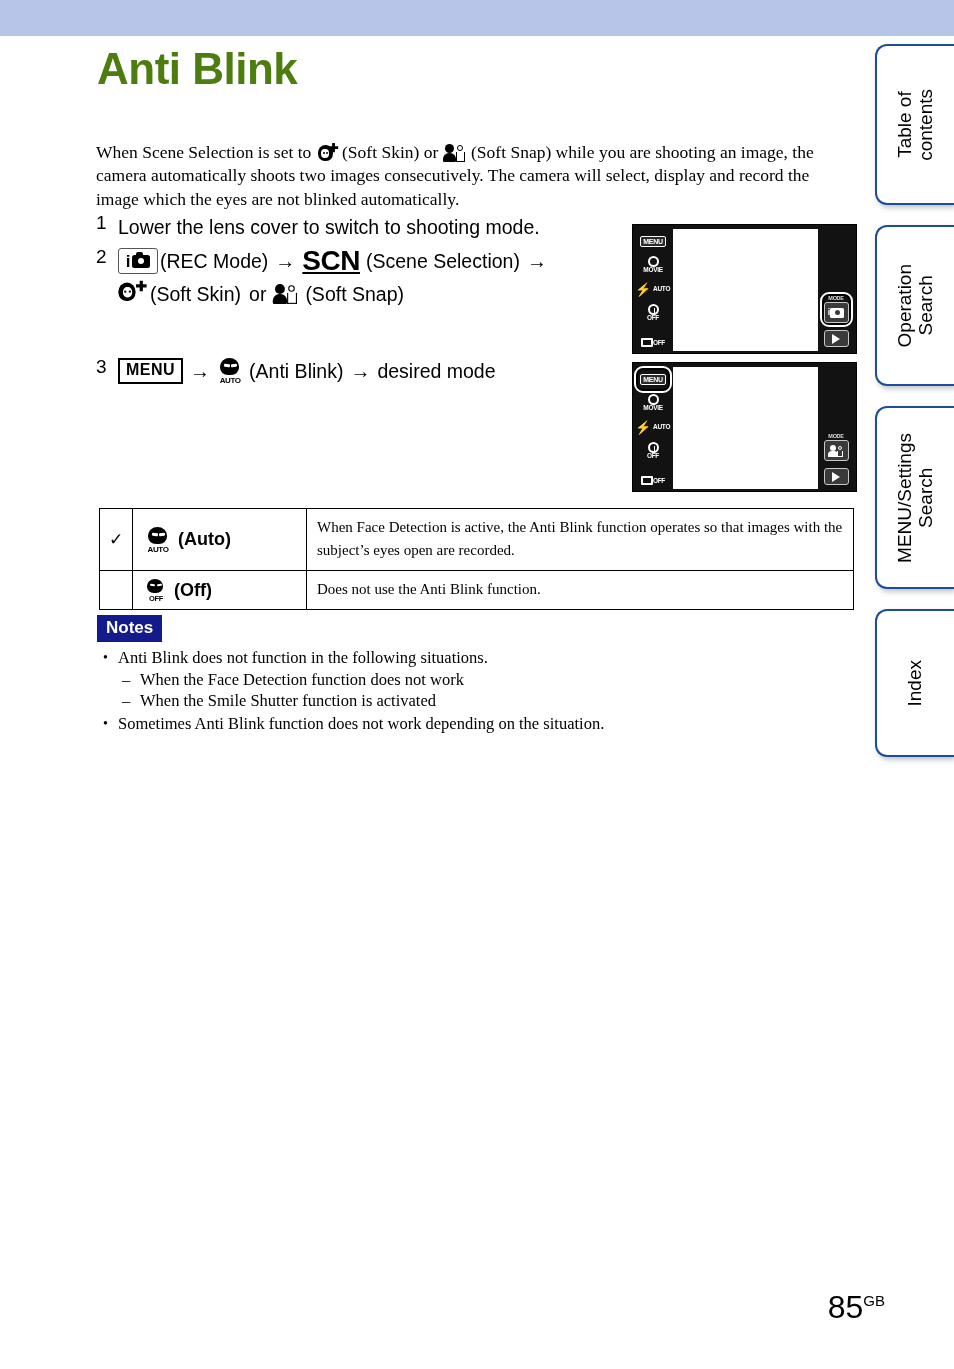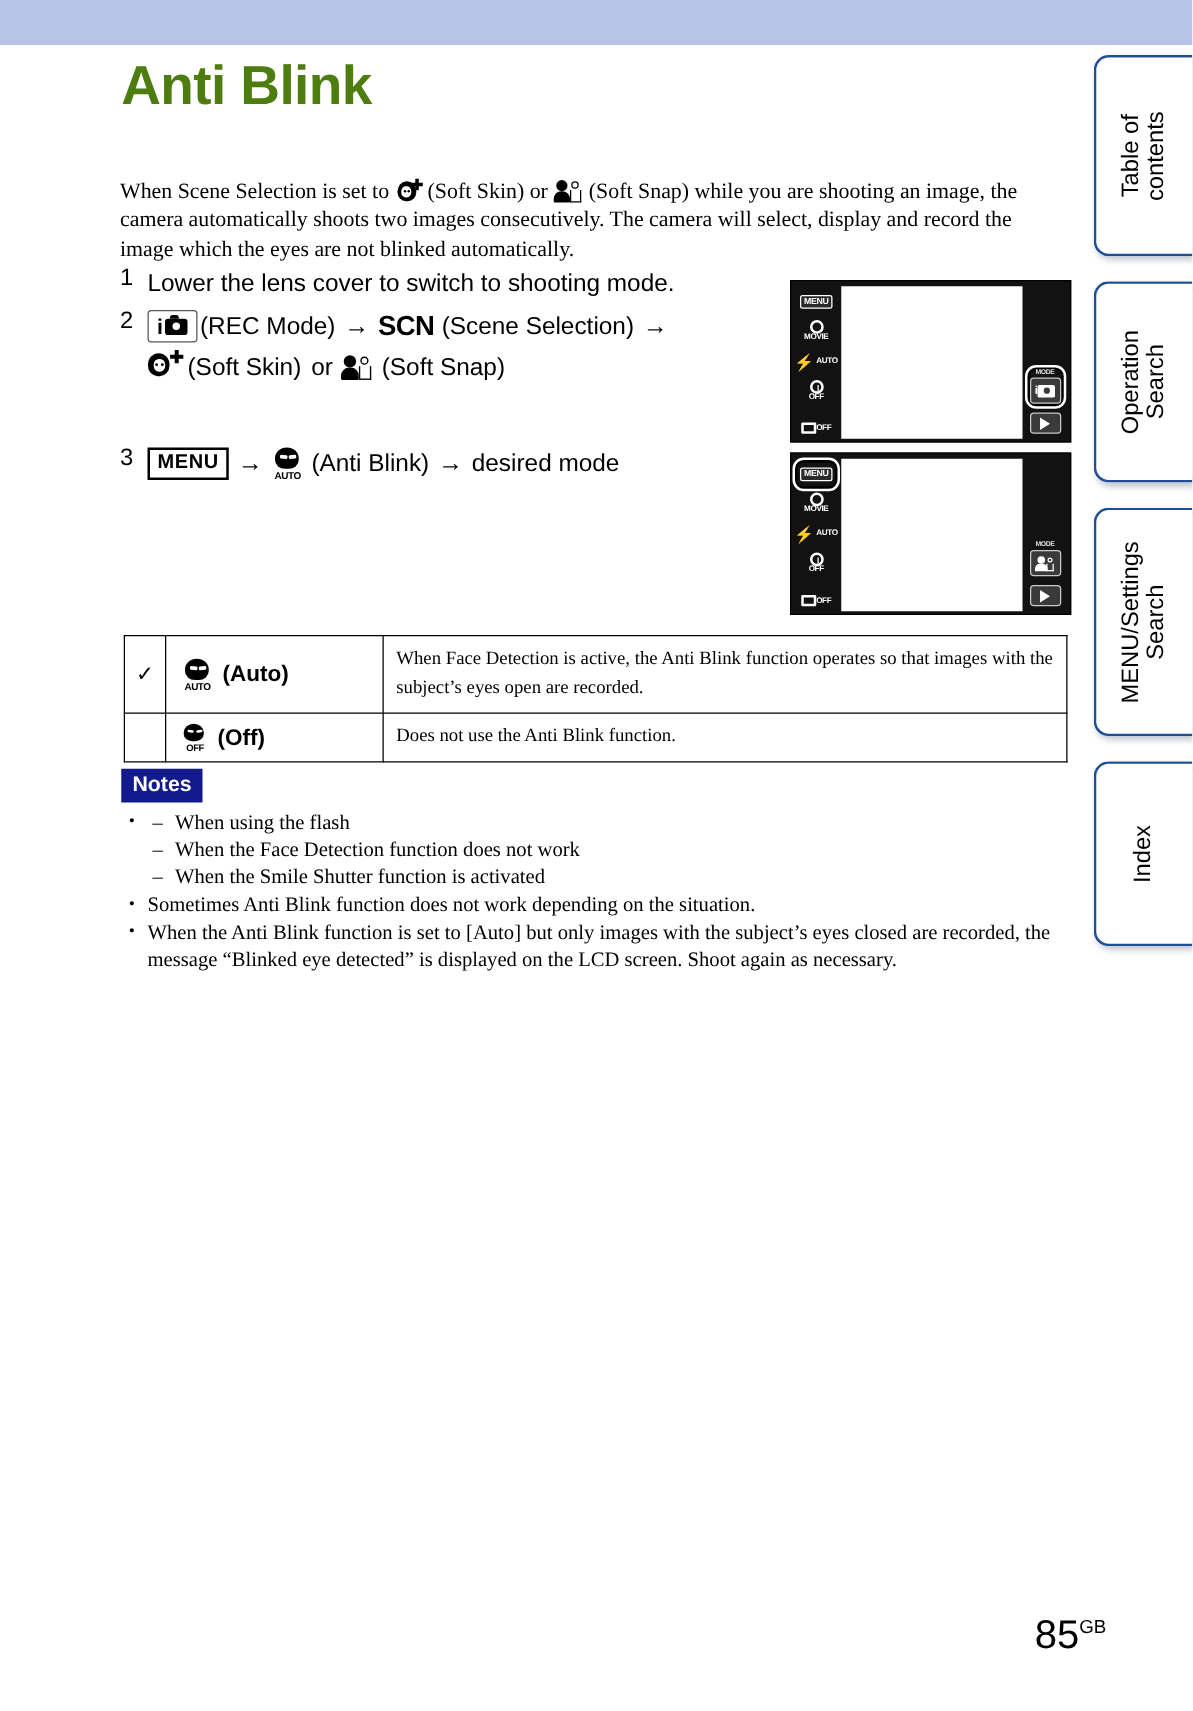--- a/index.html
+++ b/index.html
@@ -91,22 +91,23 @@
     color: #000;
   }
   .step { display: flex; align-items: flex-start; margin-bottom: 4px; }
   .step-num { width: 22px; flex: 0 0 22px; font-size: 19px; }
   .step-body { flex: 1 1 auto; line-height: 30px; }
   .step-line { display: flex; align-items: center; flex-wrap: wrap; }
   .arrow { display: inline-block; margin: 0 7px; font-size: 20px; line-height: 1; }
   .scn {
     font-family: "Liberation Sans", sans-serif;
     font-weight: bold;
-    font-size: 22px;
+    font-size: 28px;
     letter-spacing: -0.5px;
+    text-decoration: underline;
   }
 
   
   .rec-icon {
     width: 40px; height: 26px;
     border: 1.5px solid #555;
     border-radius: 3px;
     background: #fff;
     display: inline-flex;
     align-items: center;
@@ -632,26 +633,25 @@
       </td>
       <td class="col-desc">Does not use the Anti Blink function.</td>
     </tr>
   </tbody>
 </table>
 
 <div id="notes-wrap">
   <div id="notes-badge">Notes</div>
   <ul class="note-list">
     <li class="note-item">
+      <span>Anti Blink does not function in the following situations.</span>
       <ul class="sub-list">
-        <li class="sub-item">When using the flash</li>
         <li class="sub-item">When the Face Detection function does not work</li>
         <li class="sub-item">When the Smile Shutter function is activated</li>
       </ul>
     </li>
     <li class="note-item">Sometimes Anti Blink function does not work depending on the situation.</li>
-    <li class="note-item">When the Anti Blink function is set to [Auto] but only images with the subject’s eyes closed are recorded, the message “Blinked eye detected” is displayed on the LCD screen. Shoot again as necessary.</li>
   </ul>
 </div>
 
 <div id="page-number">
   <span>85</span><span class="suffix">GB</span>
 </div>
 
 </body></html>

